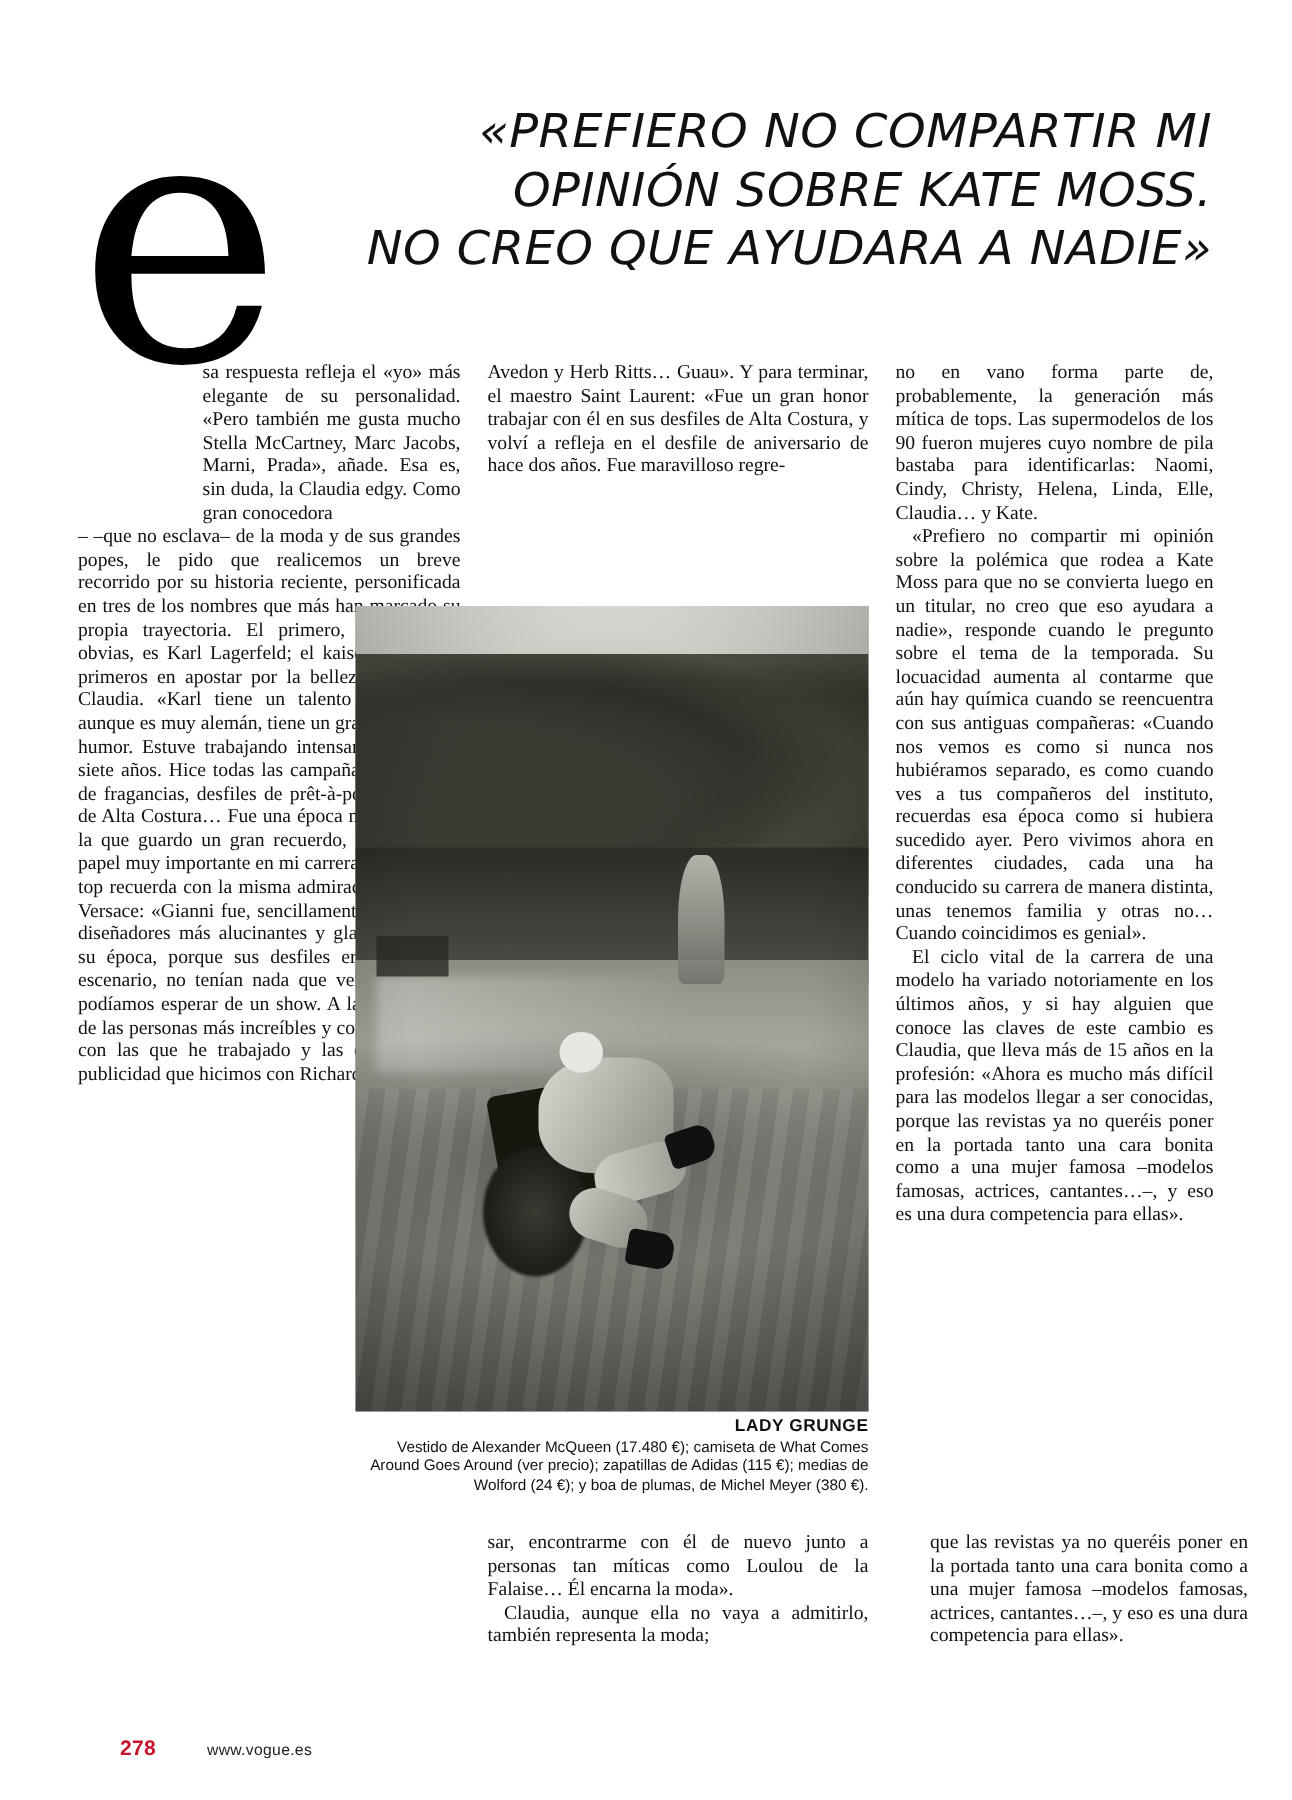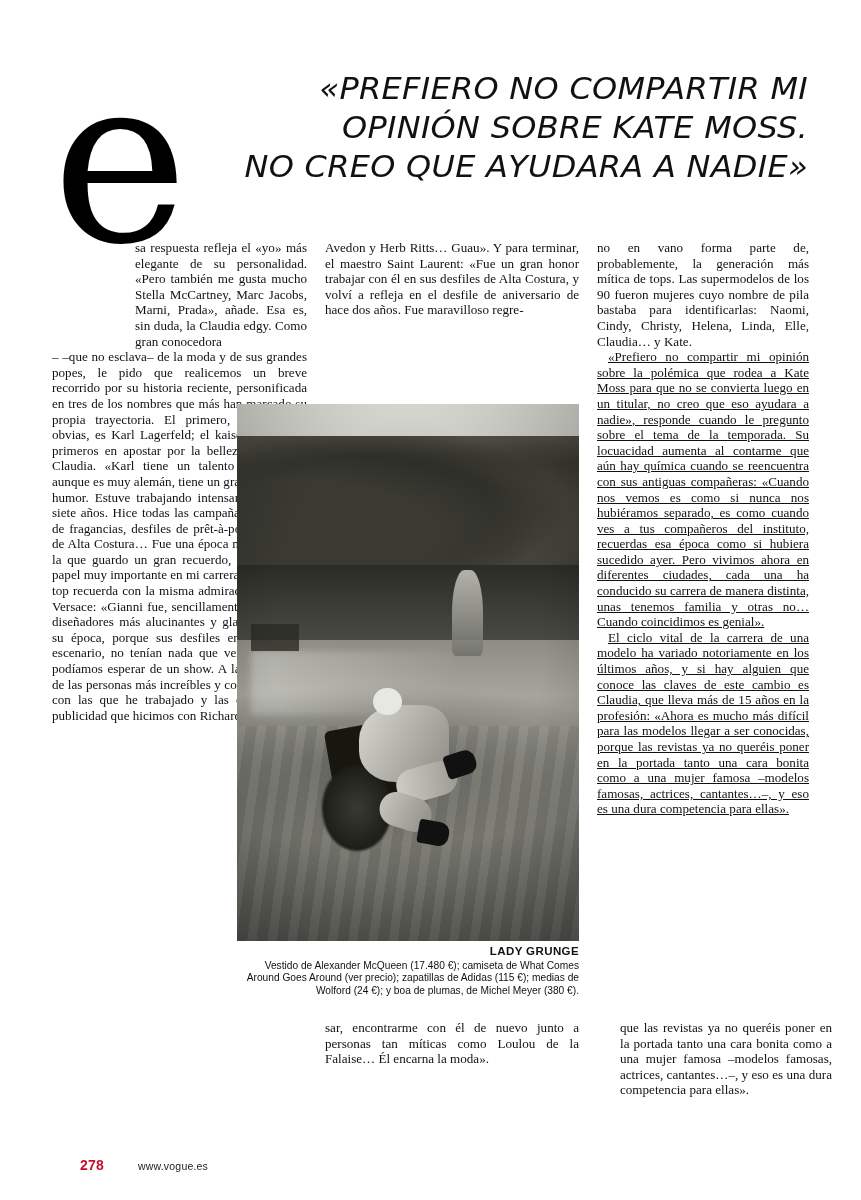--- a/index.html
+++ b/index.html
@@ -62,21 +62,21 @@
   .col {
     position: absolute;
     font-size: 13.1px;
     line-height: 15.6px;
     text-align: justify;
     text-justify: inter-word;
     color: #111;
     hyphens: manual;
   }
   .col p { margin: 0; }
-  .col p.indent { text-indent: 11px; text-decoration: underline; }
+  .col p.indent { text-indent: 11px; }
 
   #col1 {
     left: 52px;
     top: 240px;
     width: 255px;
   }
   #col1 .narrow {
     width: 172px;
     margin-left: 83px;
   }
@@ -341,20 +341,21 @@
     </div>
   </div>
 
   <div class="caption">
     <div class="caption-title">LADY GRUNGE</div>
     <div class="caption-body">Vestido de Alexander McQueen (17.480 €); camiseta de What Comes Around Goes Around (ver precio); zapatillas de Adidas (115 €); medias de Wolford (24 €); y boa de plumas, de Michel Meyer (380 €).</div>
   </div>
 
   <div class="col" id="col2-bottom">
     <p>sar, encontrarme con él de nuevo junto a personas tan míticas como Loulou de la Falaise… Él encarna la moda».</p>
+    <p class="indent">Claudia, aunque ella no vaya a admitirlo, también representa la moda;</p>
   </div>
 
   <div class="col" id="col3-bottom">
     <p>que las revistas ya no queréis poner en la portada tanto una cara bonita como a una mujer famosa –modelos famosas, actrices, cantantes…–, y eso es una dura competencia para ellas».</p>
   </div>
 
   <div class="footer">
     <span class="folio">278</span>
     <span class="site">www.vogue.es</span>
   </div>

